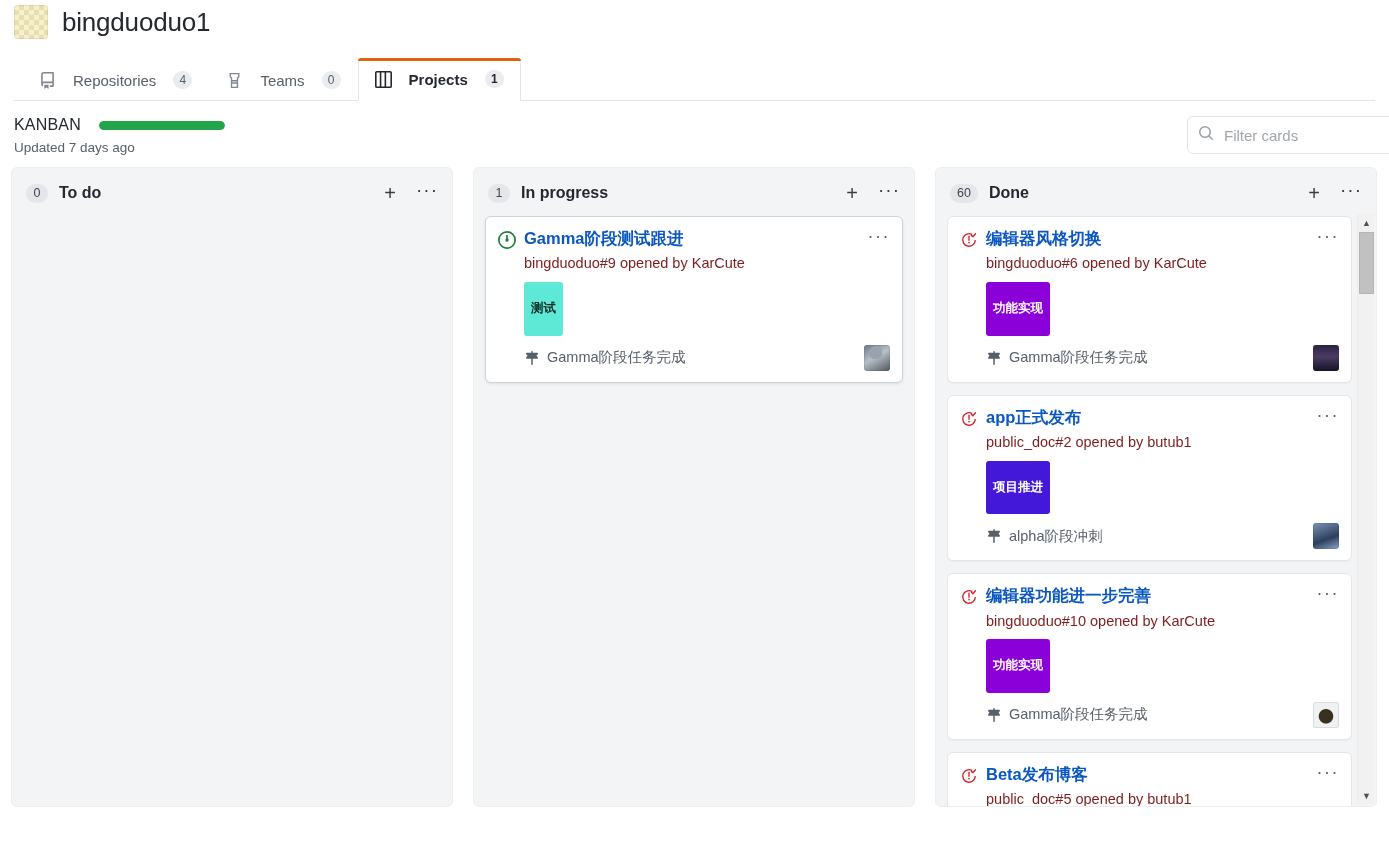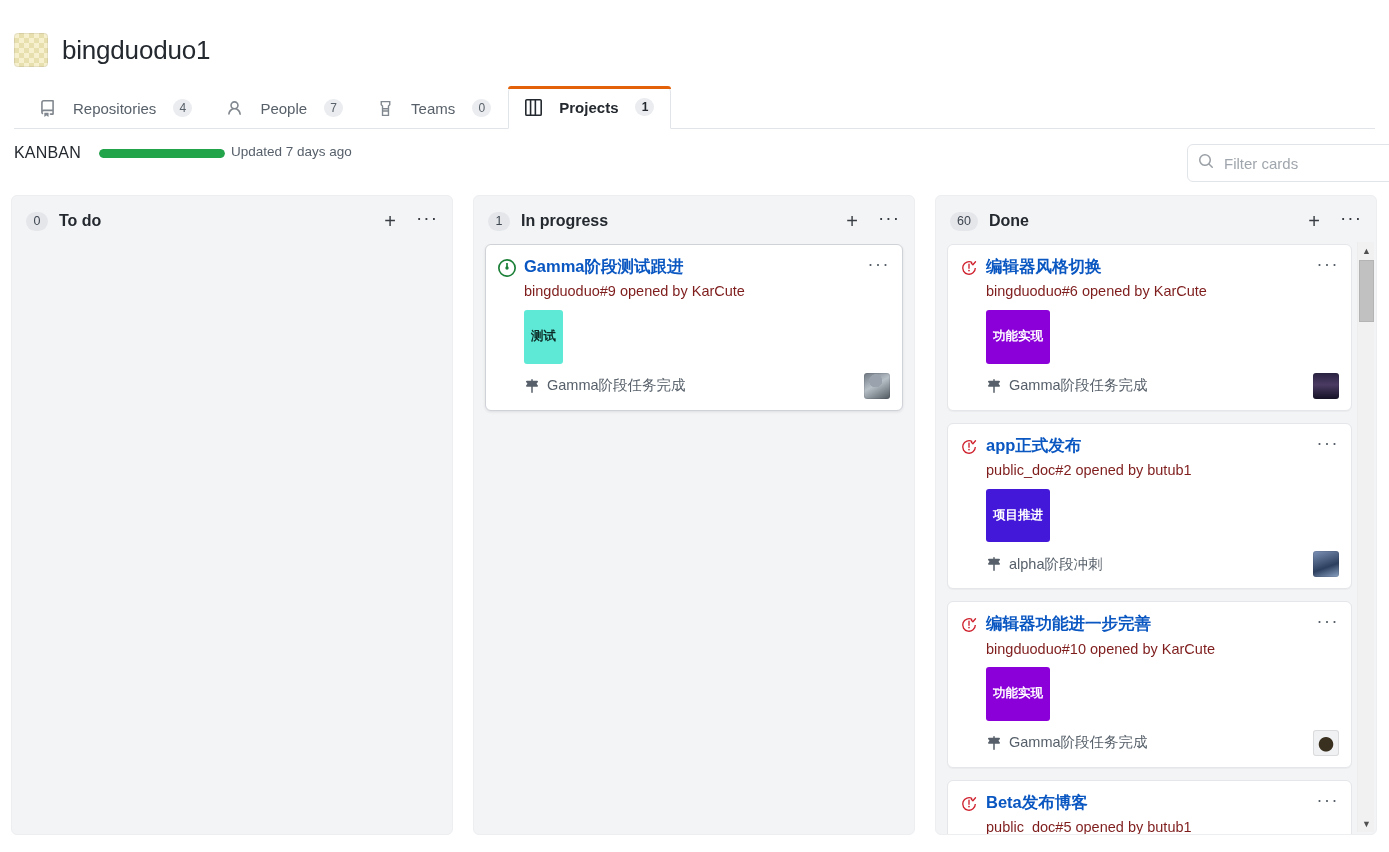--- a/index.html
+++ b/index.html
@@ -7,21 +7,21 @@
     margin: 0; padding: 0;
     width: 1389px; height: 852px;
     overflow: hidden;
     background: #ffffff;
     font-family: "Liberation Sans", sans-serif;
     color: #24292f;
   }
 
   
   .org-header {
-    padding: 28px 14px 0 14px;
+    padding: 0 14px 0 14px;
     background: #ffffff;
   }
   .org-title-row {
     display: flex;
     align-items: center;
     gap: 14px;
     height: 44px;
   }
   .org-avatar {
     width: 34px; height: 34px;
@@ -95,21 +95,21 @@
   .tab.selected .counter { background: #eaecef; color: #24292f; }
 
   
   .proj-bar {
     display: flex;
     align-items: flex-start;
     justify-content: space-between;
     padding: 15px 0 0 14px;
     height: 66px;
   }
-  .proj-left { display: flex; flex-direction: row; gap: 6px; }
+  .proj-left { display: flex; flex-direction: column; gap: 6px; }
   .proj-name-row { display: flex; align-items: center; gap: 18px; }
   .proj-name {
     font-size: 16px;
     font-weight: 400;
     color: #24292f;
     letter-spacing: 0.2px;
   }
   .progress-track {
     width: 126px; height: 9px;
     background: #e1e4e8;
@@ -332,29 +332,20 @@
     <div class="tab">
       <span class="tab-ico">
         <svg viewBox="0 0 16 16" width="17" height="17" fill="currentColor" aria-hidden="true">
           <path d="M2 2.5A2.5 2.5 0 0 1 4.5 0h8.75a.75.75 0 0 1 .75.75v12.5a.75.75 0 0 1-.75.75h-2.5a.75.75 0 0 1 0-1.5h1.75v-2h-8a1 1 0 0 0-.714 1.7.75.75 0 1 1-1.072 1.05A2.495 2.495 0 0 1 2 11.5Zm10.5-1h-8a1 1 0 0 0-1 1v6.708A2.486 2.486 0 0 1 4.5 9h8ZM5 12.25a.25.25 0 0 1 .25-.25h3.5a.25.25 0 0 1 .25.25v3.25a.25.25 0 0 1-.4.2l-1.45-1.087a.25.25 0 0 0-.3 0L5.4 15.7a.25.25 0 0 1-.4-.2Z"></path>
         </svg>
       </span>
       <span>Repositories</span>
       <span class="counter">4</span>
     </div>
 
-    <div class="tab">
-      <span class="tab-ico">
-        <svg viewBox="0 0 16 16" width="17" height="17" fill="currentColor" aria-hidden="true">
-          <path d="M10.561 8.073a6.005 6.005 0 0 1 3.432 5.142.75.75 0 1 1-1.498.07 4.5 4.5 0 0 0-8.99 0 .75.75 0 0 1-1.498-.07 6.004 6.004 0 0 1 3.431-5.142 3.999 3.999 0 1 1 5.123 0ZM10.5 5a2.5 2.5 0 1 0-5 0 2.5 2.5 0 0 0 5 0Z"></path>
-        </svg>
-      </span>
-      <span>People</span>
-      <span class="counter">7</span>
-    </div>
 
     <div class="tab">
       <span class="tab-ico">
         <svg viewBox="0 0 16 16" width="17" height="17" fill="none" stroke="currentColor" stroke-width="1.3" aria-hidden="true">
           <path d="M4 1.5h8v3l-1.2 1.2v8.8H5.2V5.7L4 4.5Z"></path>
           <path d="M5.6 8.2h4.8M5.6 10.4h4.8"></path>
         </svg>
       </span>
       <span>Teams</span>
       <span class="counter">0</span>

